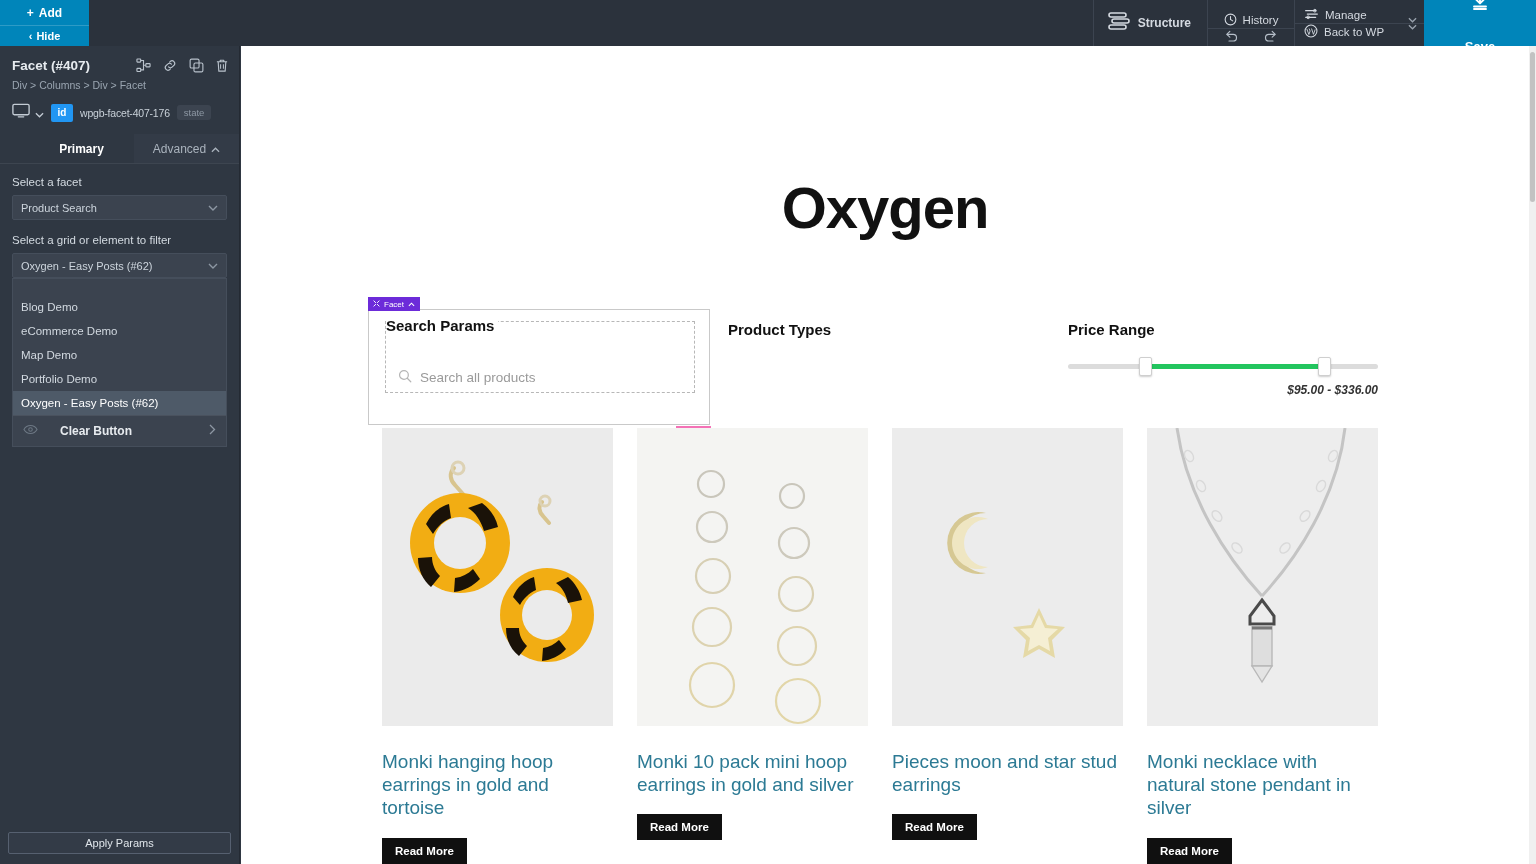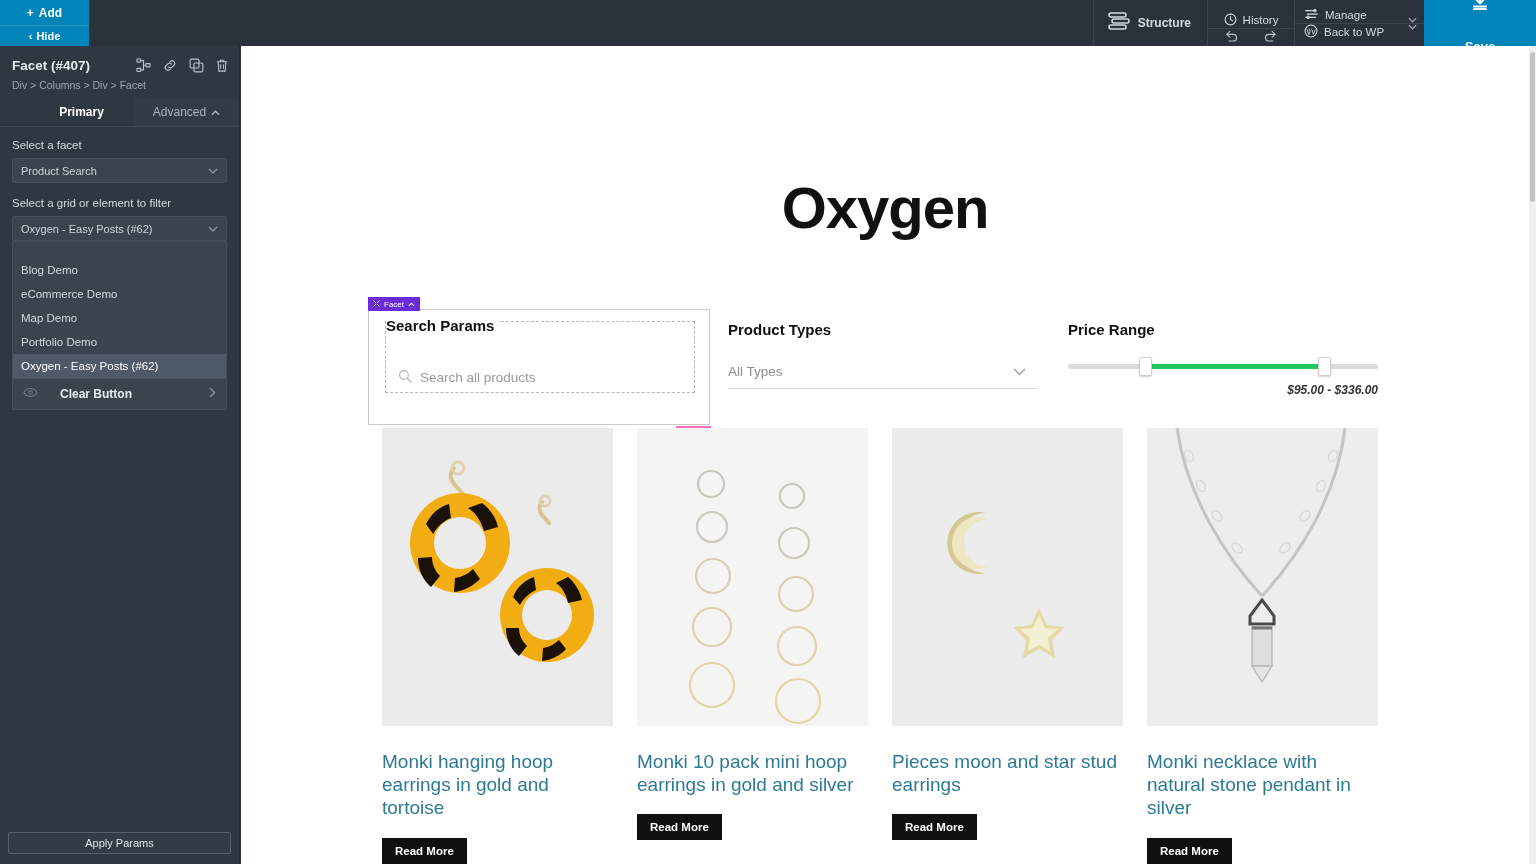--- a/index.html
+++ b/index.html
@@ -359,20 +359,38 @@
           <svg width="14" height="15" viewBox="0 0 15 16">
             <path d="M2 4h11M5.6 4V2.4h3.8V4M3.4 4l.7 10h6.8l.7-10" fill="none" stroke="#b9c2cc" stroke-width="1.2" stroke-linejoin="round"></path>
             <path d="M6 6.6v5M9 6.6v5" stroke="#b9c2cc" stroke-width="1.1"></path>
           </svg>
         </span>
       </div>
     </div>
     <div class="sb-breadcrumb">Div &gt; Columns &gt; Div &gt; Facet</div>
   </div>
 
+  <div class="sb-idrow">
+    <div class="device-sel">
+      <span>
+        <svg width="18" height="15" viewBox="0 0 20 16">
+          <rect x="1" y="1.2" width="18" height="11.5" rx="1.6" fill="none" stroke="#c3cbd4" stroke-width="1.5"></rect>
+          <path d="M7 15h6" stroke="#c3cbd4" stroke-width="1.5" stroke-linecap="round"></path>
+        </svg>
+      </span>
+      <span>
+        <svg width="9" height="6" viewBox="0 0 10 6">
+            <path d="M1 1l4 4 4-4" fill="none" stroke="#c3cbd4" stroke-width="1.4"></path>
+          </svg>
+      </span>
+    </div>
+    <div class="idbadge">id</div>
+    <div class="idtext">wpgb-facet-407-176</div>
+    <div class="statepill">state</div>
+  </div>
 
   <div class="sb-tabs">
     <div class="sb-tab active">
       <span>Primary</span>
     </div>
     <div class="sb-tab">
       <span>Advanced</span>
       <span>
         <svg width="9" height="6" viewBox="0 0 10 6">
             <path d="M1 5l4-4 4 4" fill="none" stroke="#aab3bd" stroke-width="1.4"></path>
@@ -470,28 +488,20 @@
       <span>
         <svg width="7" height="7" viewBox="0 0 8 8">
           <path d="M1 1l2 2M7 1L5 3M1 7l2-2M7 7L5 5" stroke="#fff" stroke-width="1.1" stroke-linecap="round"></path>
         </svg>
       </span>
       <span>WP</span>
     </div>
 
     <div class="filter-col" style="left:487px;">
       <div class="filter-title">Product Types</div>
-      <div class="sel-line">
-        <span>All Types</span>
-        <span class="car2">
-          <svg width="13" height="8" viewBox="0 0 13 8">
-              <path d="M1 1l5.5 5.3L12 1" fill="none" stroke="#9c9c9c" stroke-width="1.3"></path>
-            </svg>
-        </span>
-      </div>
     </div>
 
     <div class="filter-col" style="left:827px;">
       <div class="filter-title">Price Range</div>
       <div class="range-track">
         <div class="range-fill"></div>
         <div class="range-handle" style="left:71px;"></div>
         <div class="range-handle" style="left:250px;"></div>
       </div>
       <div class="range-val">$95.00 - $336.00</div>

